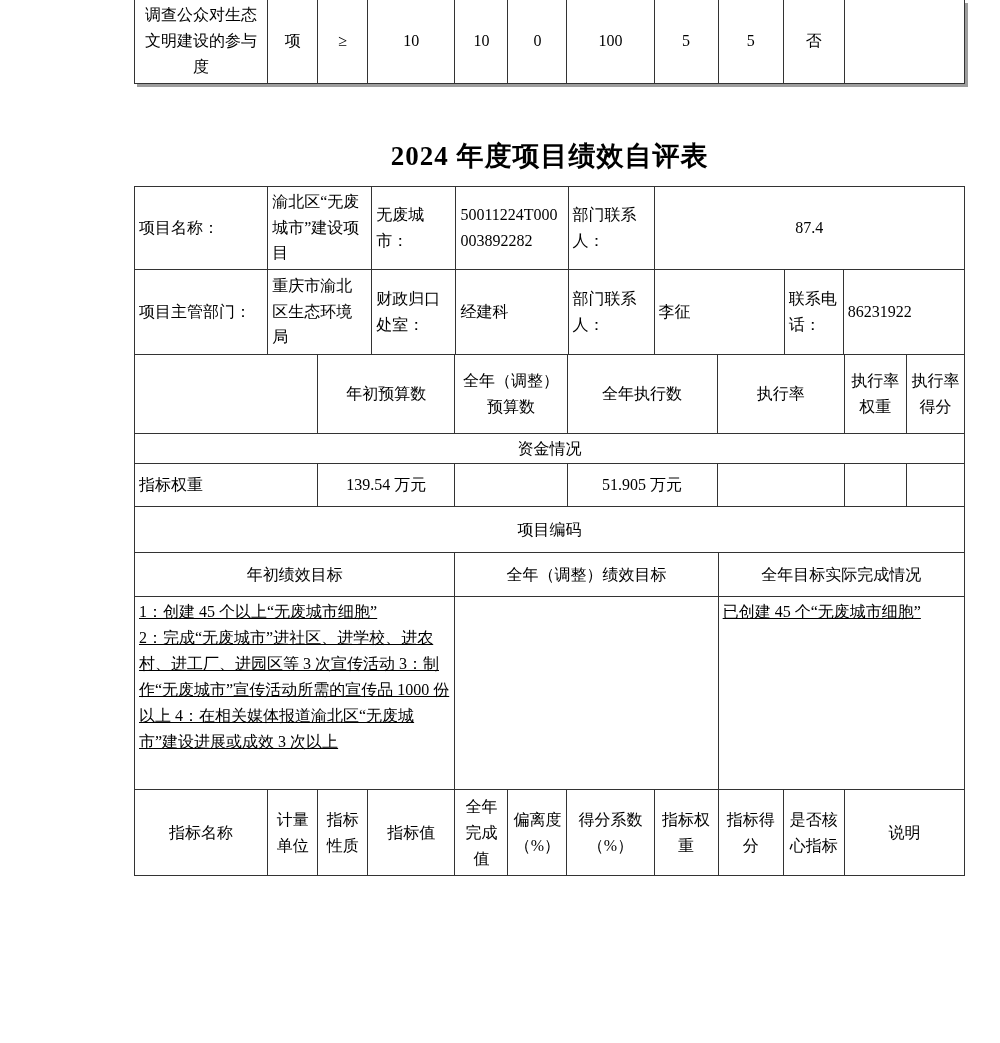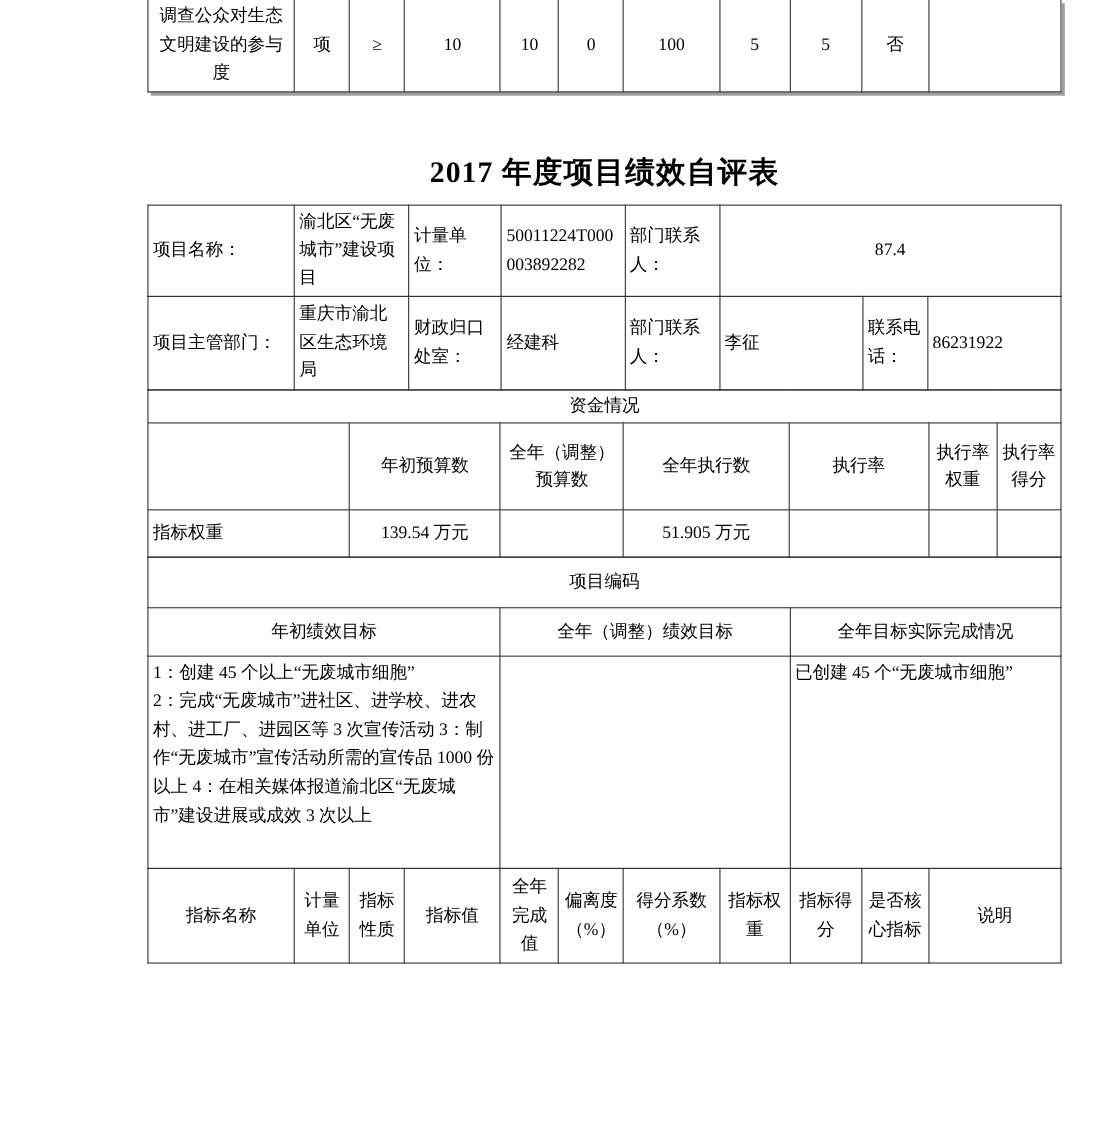--- a/index.html
+++ b/index.html
@@ -21,21 +21,21 @@
   td {
     border: 1px solid #333;
     padding: 2px 4px;
     vertical-align: middle;
     line-height: 1.62;
     overflow: hidden;
     word-break: break-all;
   }
   .tc { text-align: center; }
   .tl { text-align: left; }
-  .vt { vertical-align: top; }
+  .vt { vertical-align: top; text-decoration: underline; }
   .pre { white-space: pre-wrap; }
   .stack { margin-top: -1px; }
 
   
   .top-tbl { box-shadow: 3px 3px 0 0 #9d9d9d; }
   .top-tbl td { border-top: none; }
 
   .title {
     font-size: 27px;
     font-weight: 700;
@@ -75,36 +75,36 @@
       <td class="tc">0</td>
       <td class="tc">100</td>
       <td class="tc">5</td>
       <td class="tc">5</td>
       <td class="tc">否</td>
       <td class="tc"></td>
     </tr>
   </tbody>
     </table>
 
-  <div class="title">2017 年度项目绩效自评表</div>
+  <div class="title">2024 年度项目绩效自评表</div>
 
   <table>
     <colgroup>
       <col style="width:133px">
         <col style="width:104px">
         <col style="width:84px">
       <col style="width:112px">
         <col style="width:86px">
         <col style="width:310px">
     </colgroup>
     <tbody>
         <tr style="height:83px">
       <td class="tl">项目名称：</td>
       <td class="tl">渝北区“无废城市”建设项目</td>
-      <td class="tl">计量单位：</td>
+      <td class="tl">无废城市：</td>
       <td class="tl">50011224T000003892282</td>
       <td class="tl">部门联系人：</td>
       <td class="tc">87.4</td>
     </tr>
   </tbody>
     </table>
 
   <table class="stack">
     <colgroup>
       <col style="width:133px">
@@ -134,31 +134,31 @@
     <colgroup>
       <col style="width:183px">
         <col style="width:137px">
         <col style="width:112px">
         <col style="width:150px">
       <col style="width:127px">
         <col style="width:62px">
         <col style="width:58px">
     </colgroup>
     <tbody>
-        <tr style="height:28px">
-      <td class="section-cell" colspan="7">资金情况</td>
-    </tr>
-    <tr style="height:79px">
+        <tr style="height:79px">
       <td class="tc"></td>
       <td class="tc">年初预算数</td>
       <td class="tc">全年（调整）预算数</td>
       <td class="tc">全年执行数</td>
       <td class="tc">执行率</td>
       <td class="tc">执行率权重</td>
       <td class="tc">执行率得分</td>
+    </tr>
+    <tr style="height:28px">
+      <td class="section-cell" colspan="7">资金情况</td>
     </tr>
     <tr style="height:43px">
       <td class="tl">指标权重</td>
       <td class="tc">139.54 万元</td>
       <td class="tc"></td>
       <td class="tc">51.905 万元</td>
       <td class="tc"></td>
       <td class="tc"></td>
       <td class="tc"></td>
     </tr>

